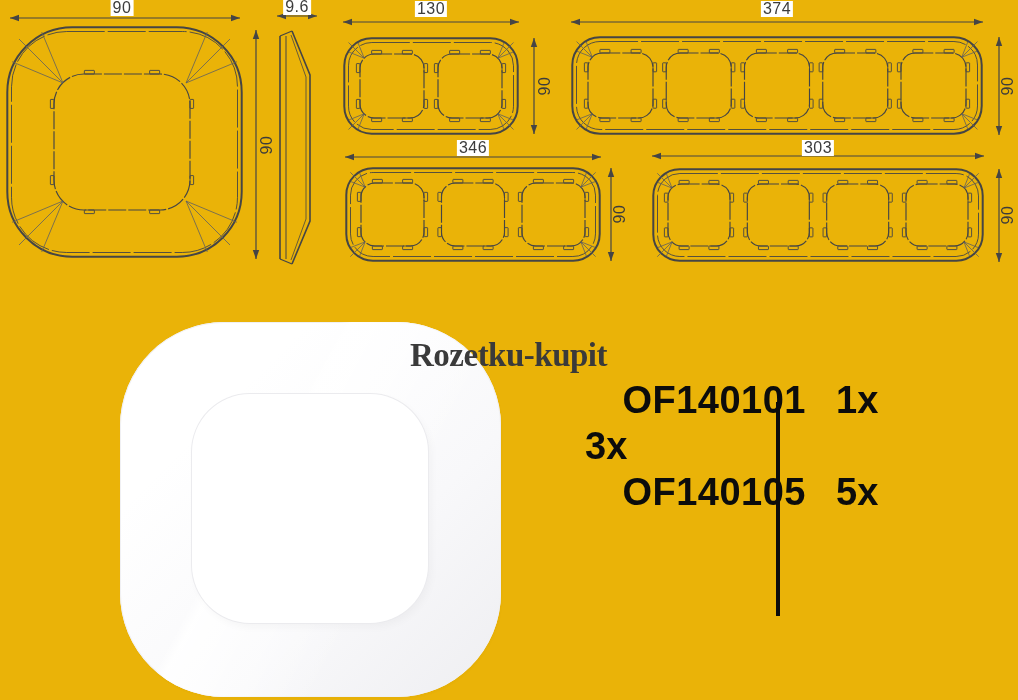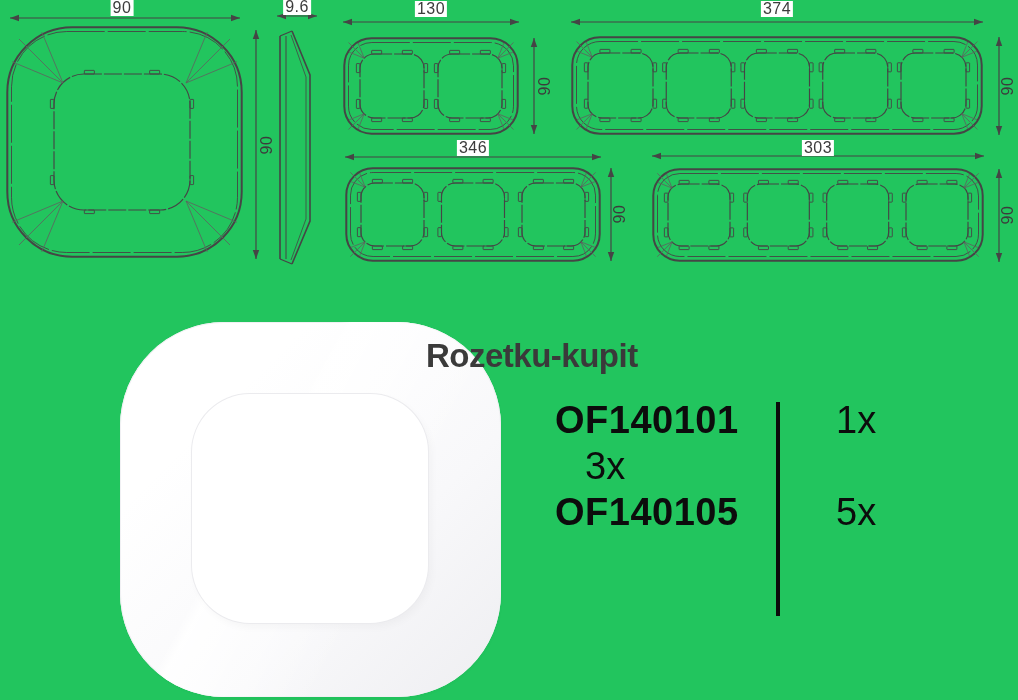--- a/index.html
+++ b/index.html
@@ -1,39 +1,39 @@
 <!DOCTYPE html>
 <html><head>
 <meta charset="utf-8">
 <style>
   html,body{margin:0;padding:0;background:#ffffff;}
-  .stage{position:relative;width:1018px;height:700px;background:#22c55e;overflow:hidden;
+  .stage{position:relative;width:1018px;height:700px;background:#eab308;overflow:hidden;
          font-family:"Liberation Sans",sans-serif;}
   .abs{position:absolute;}
   svg{display:block;overflow:visible;}
   
   .dim-label{position:absolute;transform:translate(-50%,-50%);font-size:16px;color:#3c3c3c;
              letter-spacing:.5px;white-space:nowrap;background:#fff;padding:0 2px;line-height:1;}
   .dim-label.v{transform:translate(-50%,-50%) rotate(-90deg);background:transparent;}
   
   .photo{left:120px;top:322px;width:381px;height:375px;border-radius:104px;
          background:linear-gradient(135deg,#ffffff 25%,#f8f8fa 65%,#eeeef1 100%);
          box-shadow:inset 0 0 0 1px #f0f0f3, 1px 2px 3px rgba(0,0,0,.02);}
   .photo-gloss{position:absolute;inset:0;border-radius:104px;
          background:linear-gradient(118deg,rgba(255,255,255,0) 38%,rgba(255,255,255,.9) 40%,rgba(255,255,255,0) 68%);}
   .photo-window{position:absolute;left:72px;top:72px;width:236px;height:229px;border-radius:58px;
          background:#ffffff;box-shadow:0 0 0 1px #ebebee, 3px 4px 9px rgba(0,0,0,.035);}
   
-  .wm-title{left:410px;top:336px;font-family:Liberation Sans, sans-serif;font-weight:700;font-size:33px;
-            color:#3a3a3a;letter-spacing:-.5px;line-height:1.2;margin-left:16px;}
+  .wm-title{left:410px;top:336px;font-family:Liberation Serif, serif;font-weight:700;font-size:33px;
+            color:#3a3a3a;letter-spacing:-.5px;line-height:1.2;}
   
-  .plist{left:555px;top:397px;width:420px;}
+  .plist{left:555px;top:377px;width:420px;text-align:right;}
   .prow{display:flex;height:46px;align-items:center;}
   .pcode{width:251px;font-size:38px;font-weight:700;letter-spacing:.5px;color:#0c0c0c;line-height:1;}
-  .pqty{font-size:38px;font-weight:400;color:#0c0c0c;padding-left:30px;line-height:1;}
+  .pqty{font-size:38px;font-weight:700;color:#0c0c0c;padding-left:30px;line-height:1;}
   .pdivider{left:776px;top:402px;width:4px;height:214px;background:#0c0c0c;}
 </style>
 </head>
 <body>
 
 <div class="stage">
 
   <svg id="svg-front" class="abs" style="left:6px;top:26px" width="237" height="232">
       <rect x="1.3" y="1.3" width="234.4" height="229.4" rx="64.96000000000001" fill="none" stroke="#454545" stroke-width="2"></rect>
       <rect x="5.5" y="5.5" width="226" height="221" rx="55.21600000000001" fill="none" stroke="#454545" stroke-width="0.9" stroke-dasharray="38 3"></rect>

